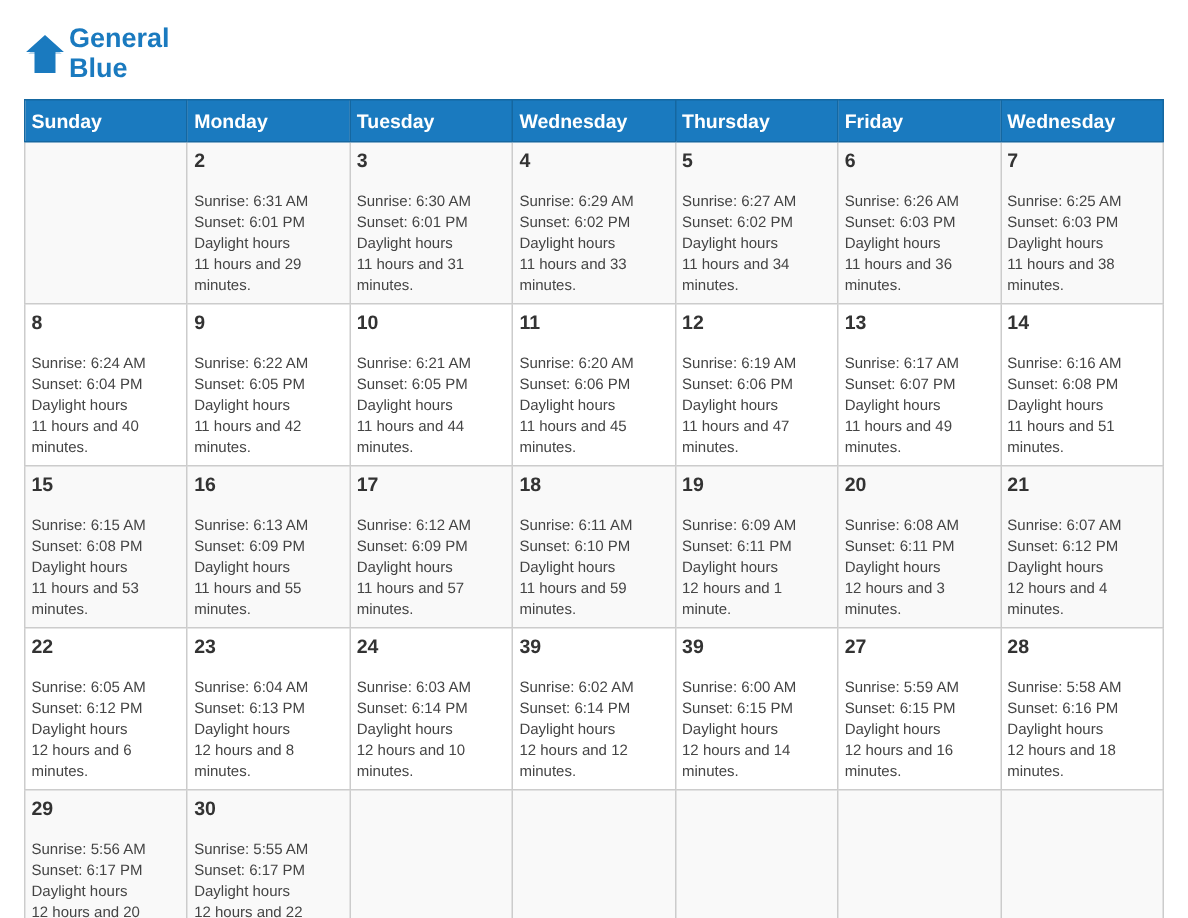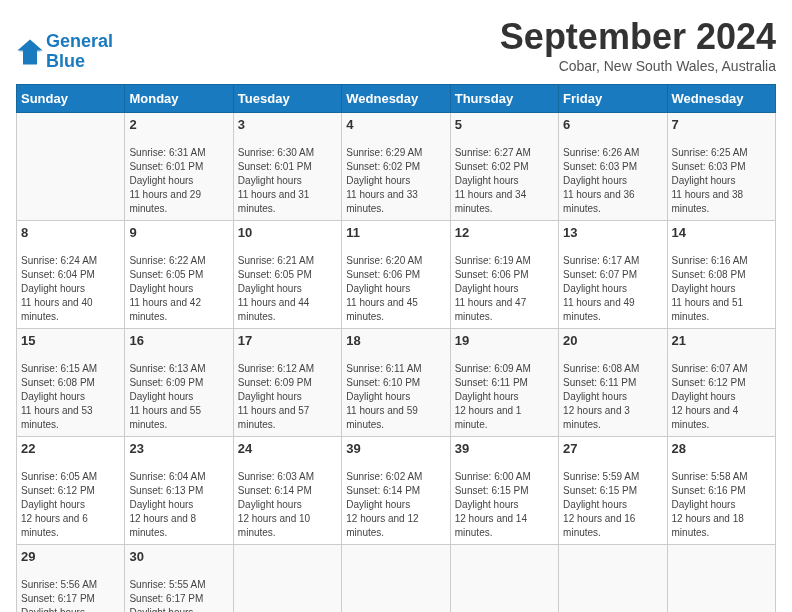--- a/index.html
+++ b/index.html
@@ -12,21 +12,20 @@
     }
     .header {
       display: flex;
       justify-content: space-between;
       align-items: flex-start;
       margin-bottom: 10px;
     }
     .logo {
       display: flex;
       align-items: center;
-      margin-top: 16px;
     }
     .logo-text {
       font-size: 18px;
       font-weight: bold;
       color: #333;
       line-height: 1.1;
     }
     .logo-text span {
       color: #1a7abf;
     }
@@ -96,24 +95,20 @@
   <div class="header">
     <div class="logo">
       <svg class="logo-icon" viewBox="0 0 40 40">
         <polygon points="20,2 38,18 30,18 30,38 10,38 10,18 2,18" fill="#1a7abf"></polygon>
         <polygon points="20,6 36,20 28,20 28,36 12,36 12,20 4,20" fill="#1a7abf" opacity="0.3"></polygon>
       </svg>
       <div class="logo-text">
         <div><span>General</span></div>
         <div><span>Blue</span></div>
       </div>
-    </div>
-    <div class="title-block">
-      <div class="month-title">September 2024</div>
-      <div class="location">Cobar, New South Wales, Australia</div>
     </div>
   </div>
 
   <table>
     <thead>
       <tr>
         <th>Sunday</th>
         <th>Monday</th>
         <th>Tuesday</th>
         <th>Wednesday</th>

